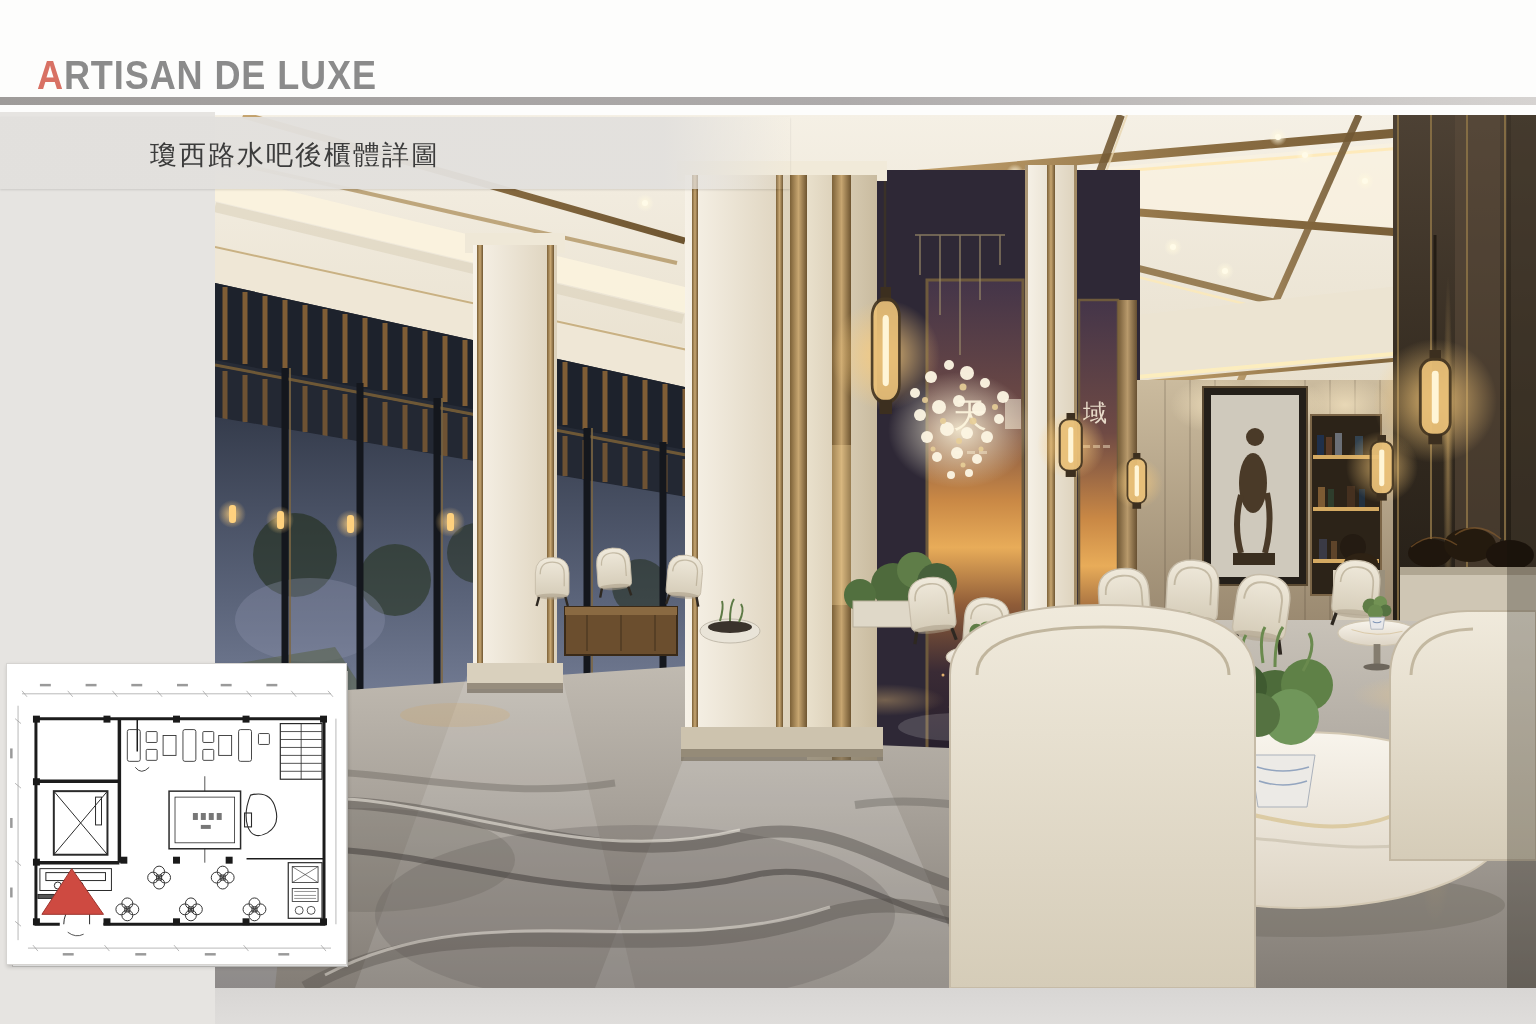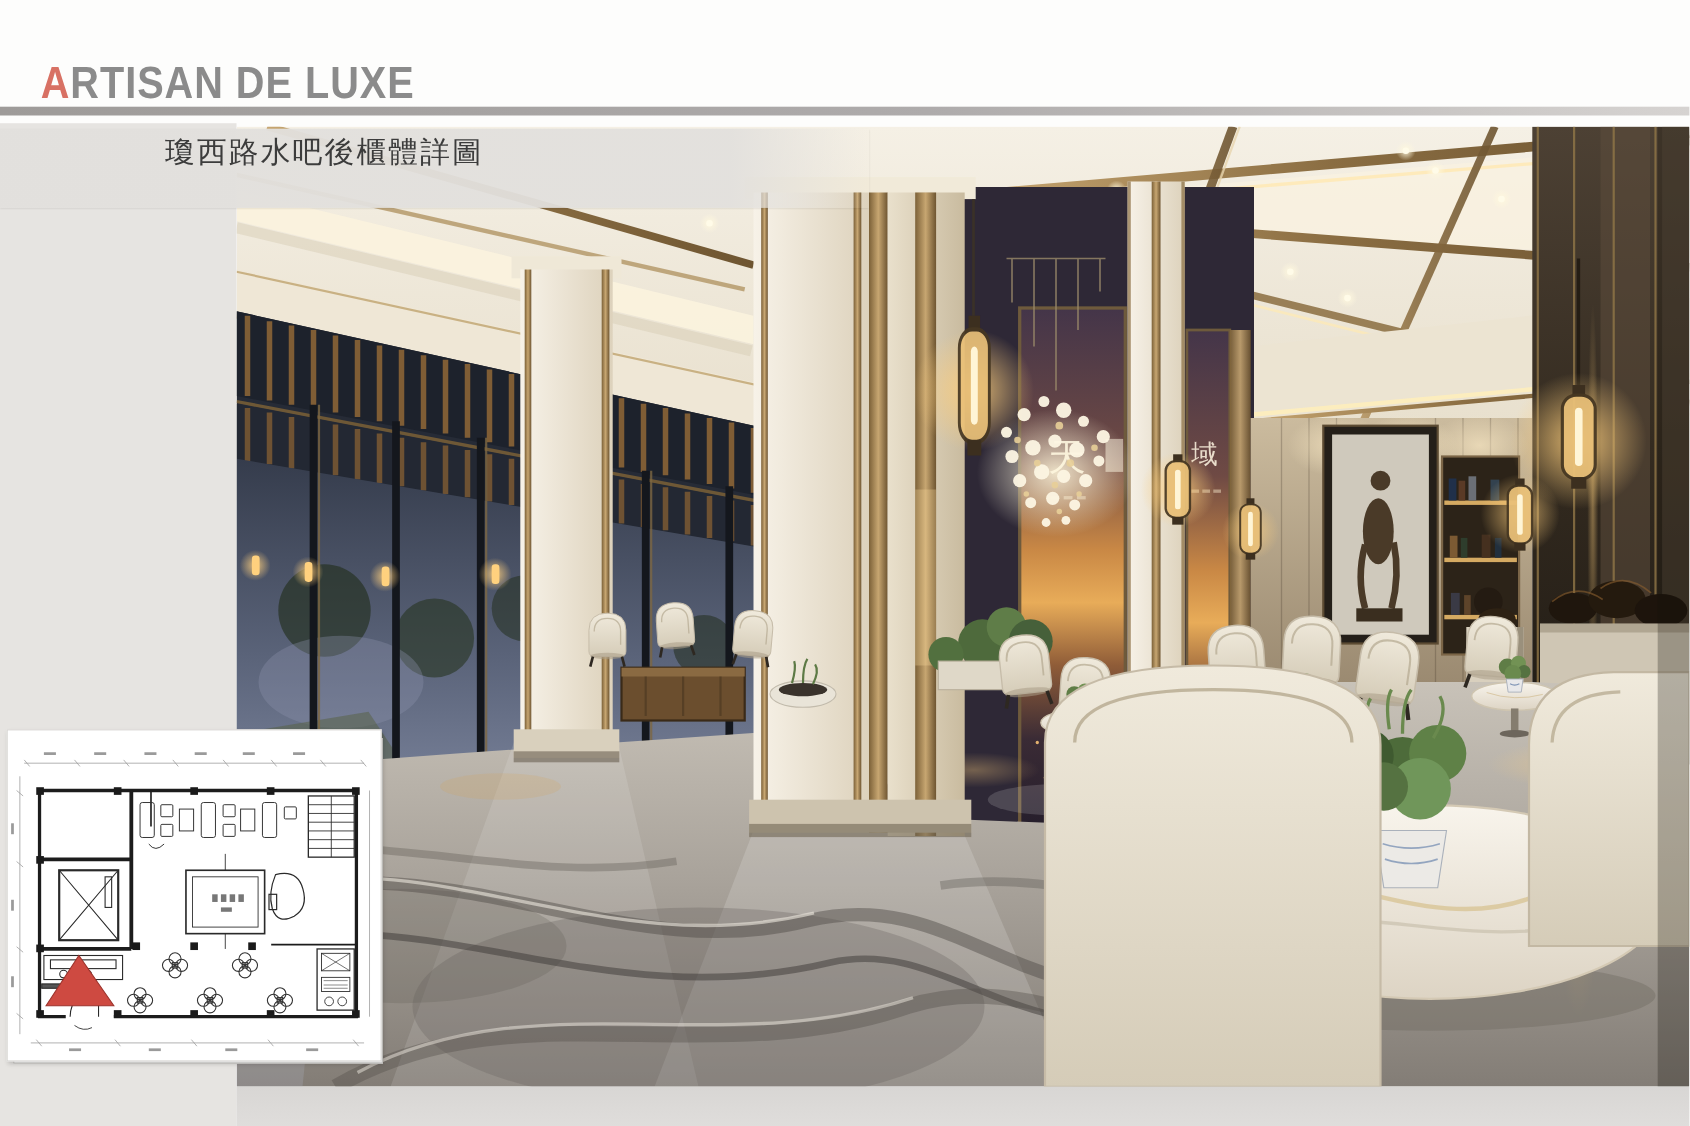--- a/index.html
+++ b/index.html
@@ -17,21 +17,21 @@
   .divider{position:absolute;left:0;top:97px;width:100%;height:8px;
         background:linear-gradient(to right,#9e9b99,#aeabab 55%,#c9c6c4 85%,#d6d3d1);}
   .photo{position:absolute;left:215px;top:115px;width:1321px;height:873px;overflow:hidden;}
   .photo svg{display:block;}
   .title-band{position:absolute;left:0;top:117px;width:790px;height:72px;
         background:linear-gradient(to right,rgba(226,224,221,.96) 0%,rgba(226,224,221,.94) 84%,rgba(226,224,221,0) 100%);
         box-shadow:0 1px 2px rgba(0,0,0,.12);}
   .title-band .t1,.title-band .t2{position:absolute;left:150px;color:#3c3c3c;
         font-size:27px;letter-spacing:2px;white-space:nowrap;
         font-family:"Liberation Sans","DejaVu Sans",sans-serif;}
-  .title-band .t1{top:3px;}
+  .title-band .t1{top:20px;}
   .title-band .t2{top:36px;}
   .plan{position:absolute;left:6px;top:663px;width:340px;height:302px;}
   .plan .sheet2{position:absolute;left:6px;top:8px;width:334px;height:294px;background:#fff;
         border:1px solid #c9c7c4;}
   .plan .sheet1{position:absolute;left:0;top:0;width:339px;height:300px;background:#ffffff;
         box-shadow:1px 2px 4px rgba(0,0,0,.18);border:1px solid #d6d4d1;}
 </style>
 </head>
 <body>
 

